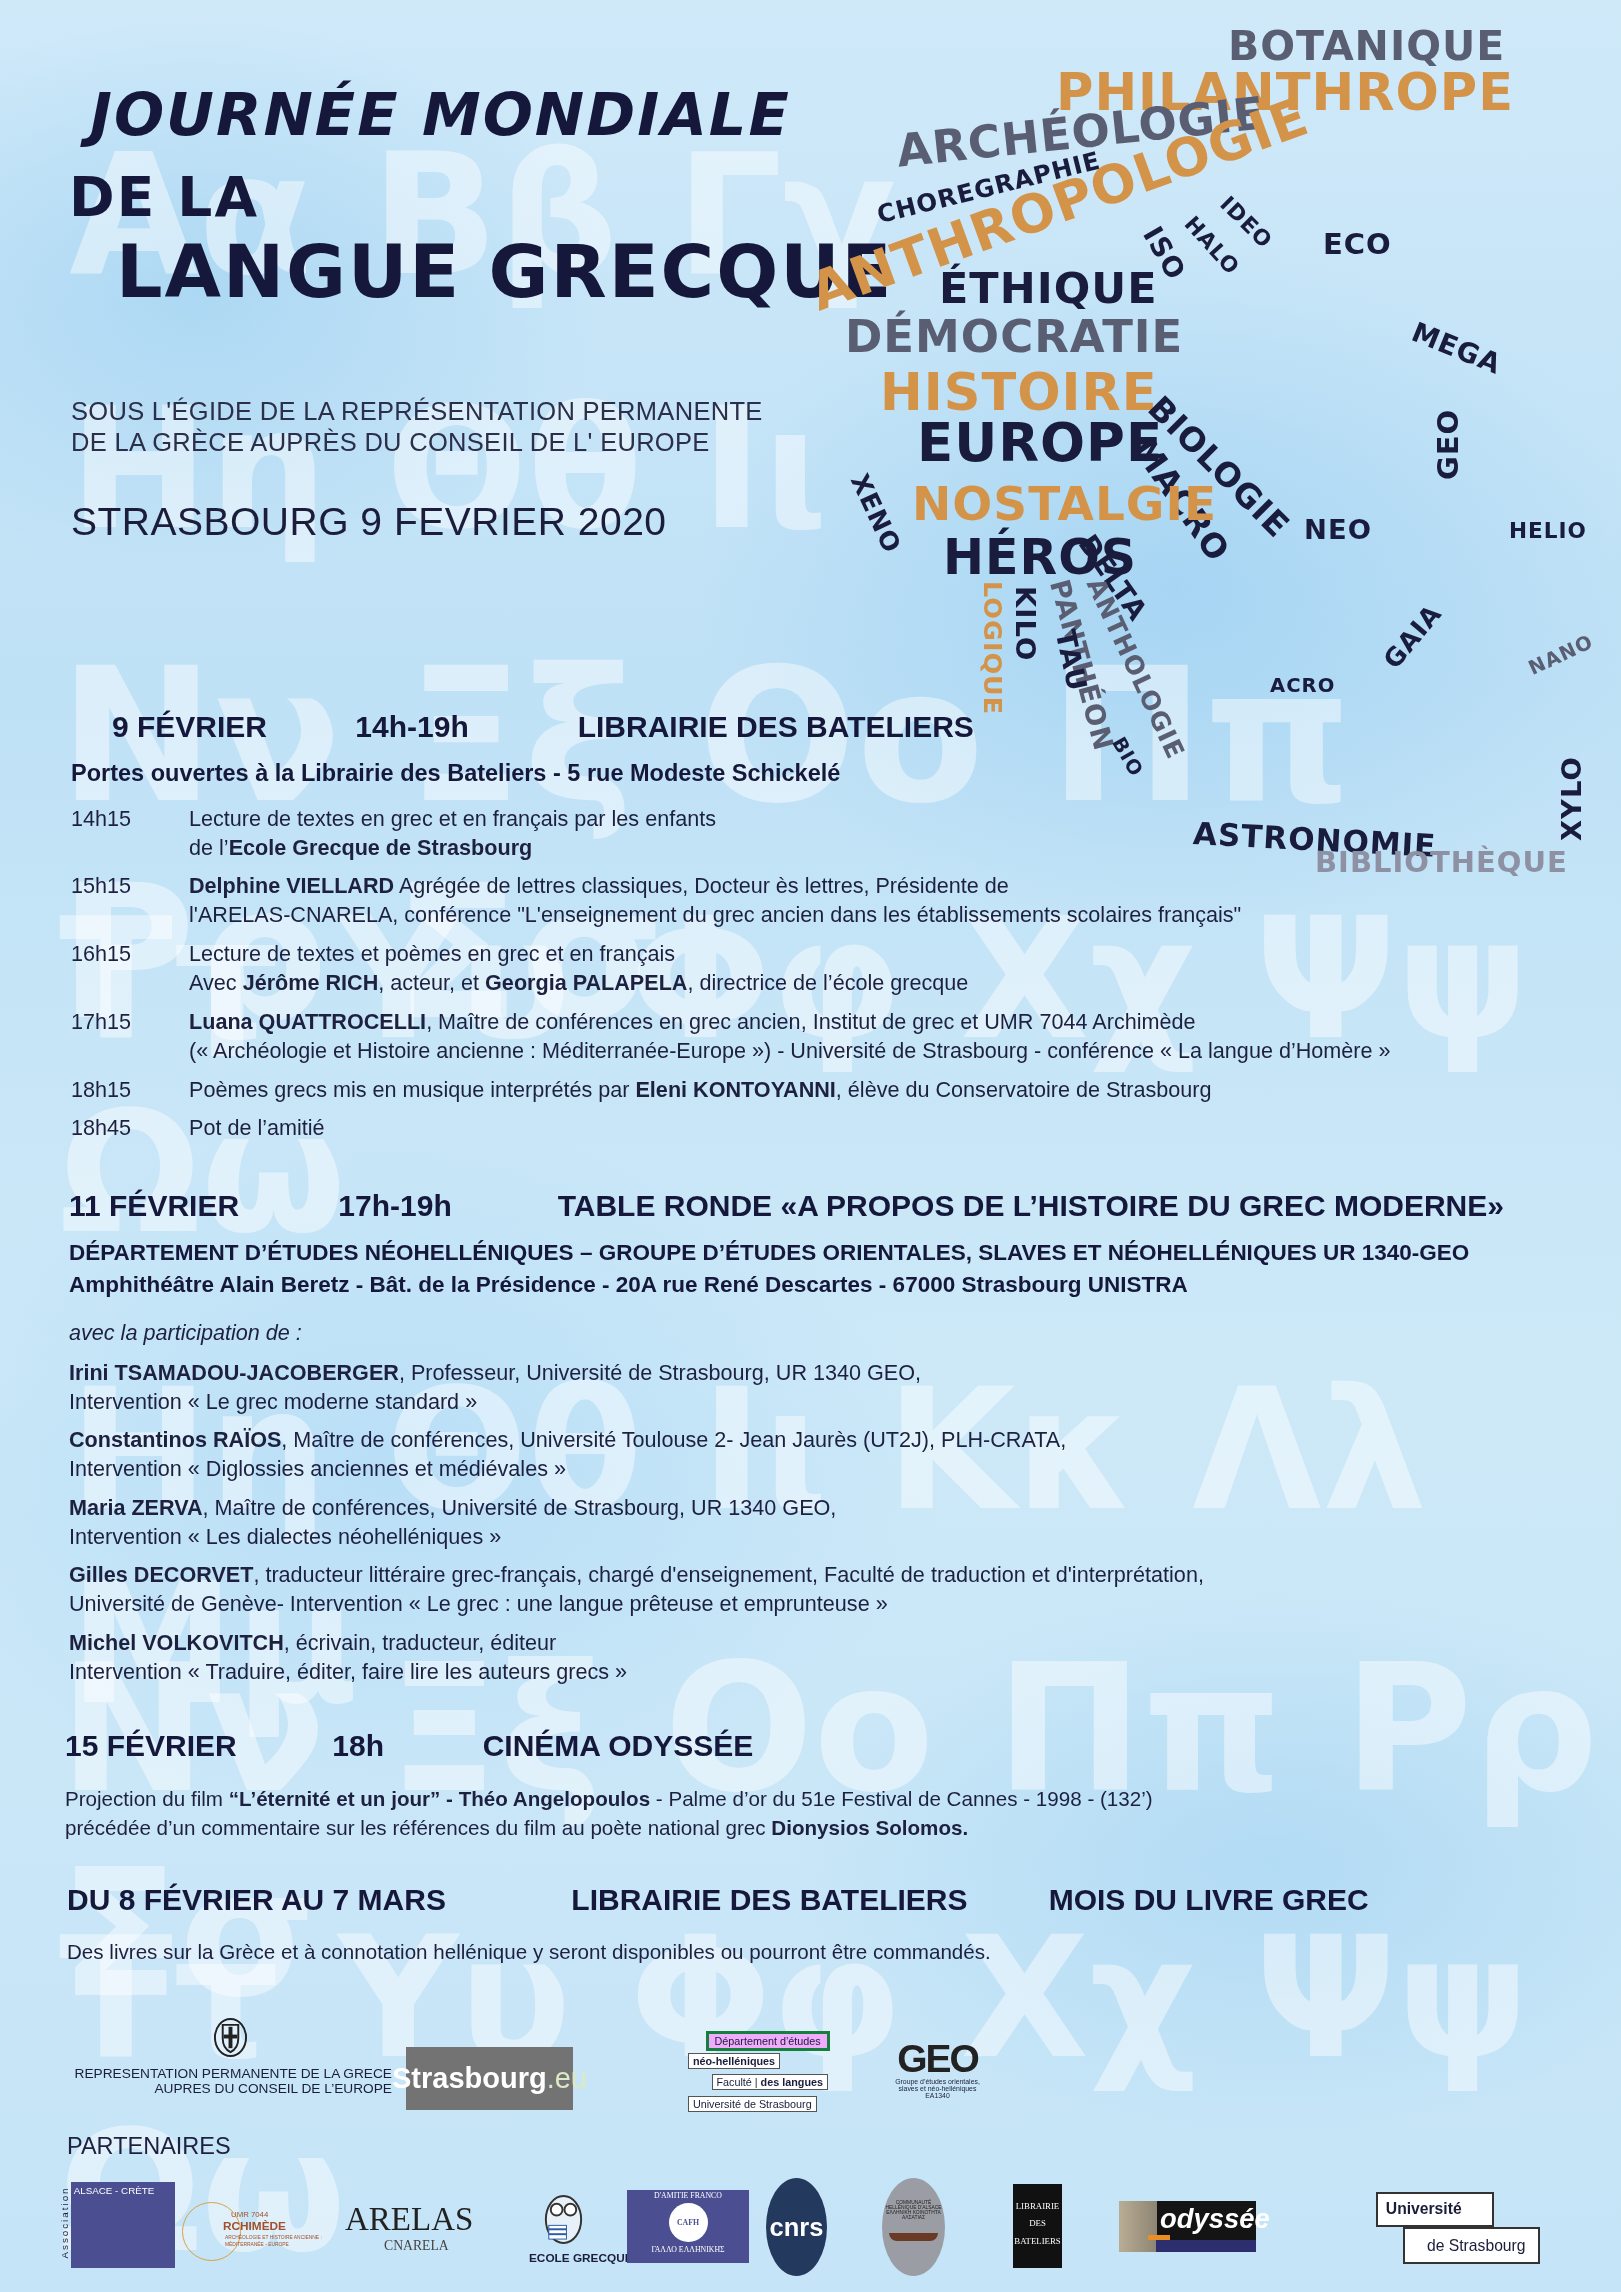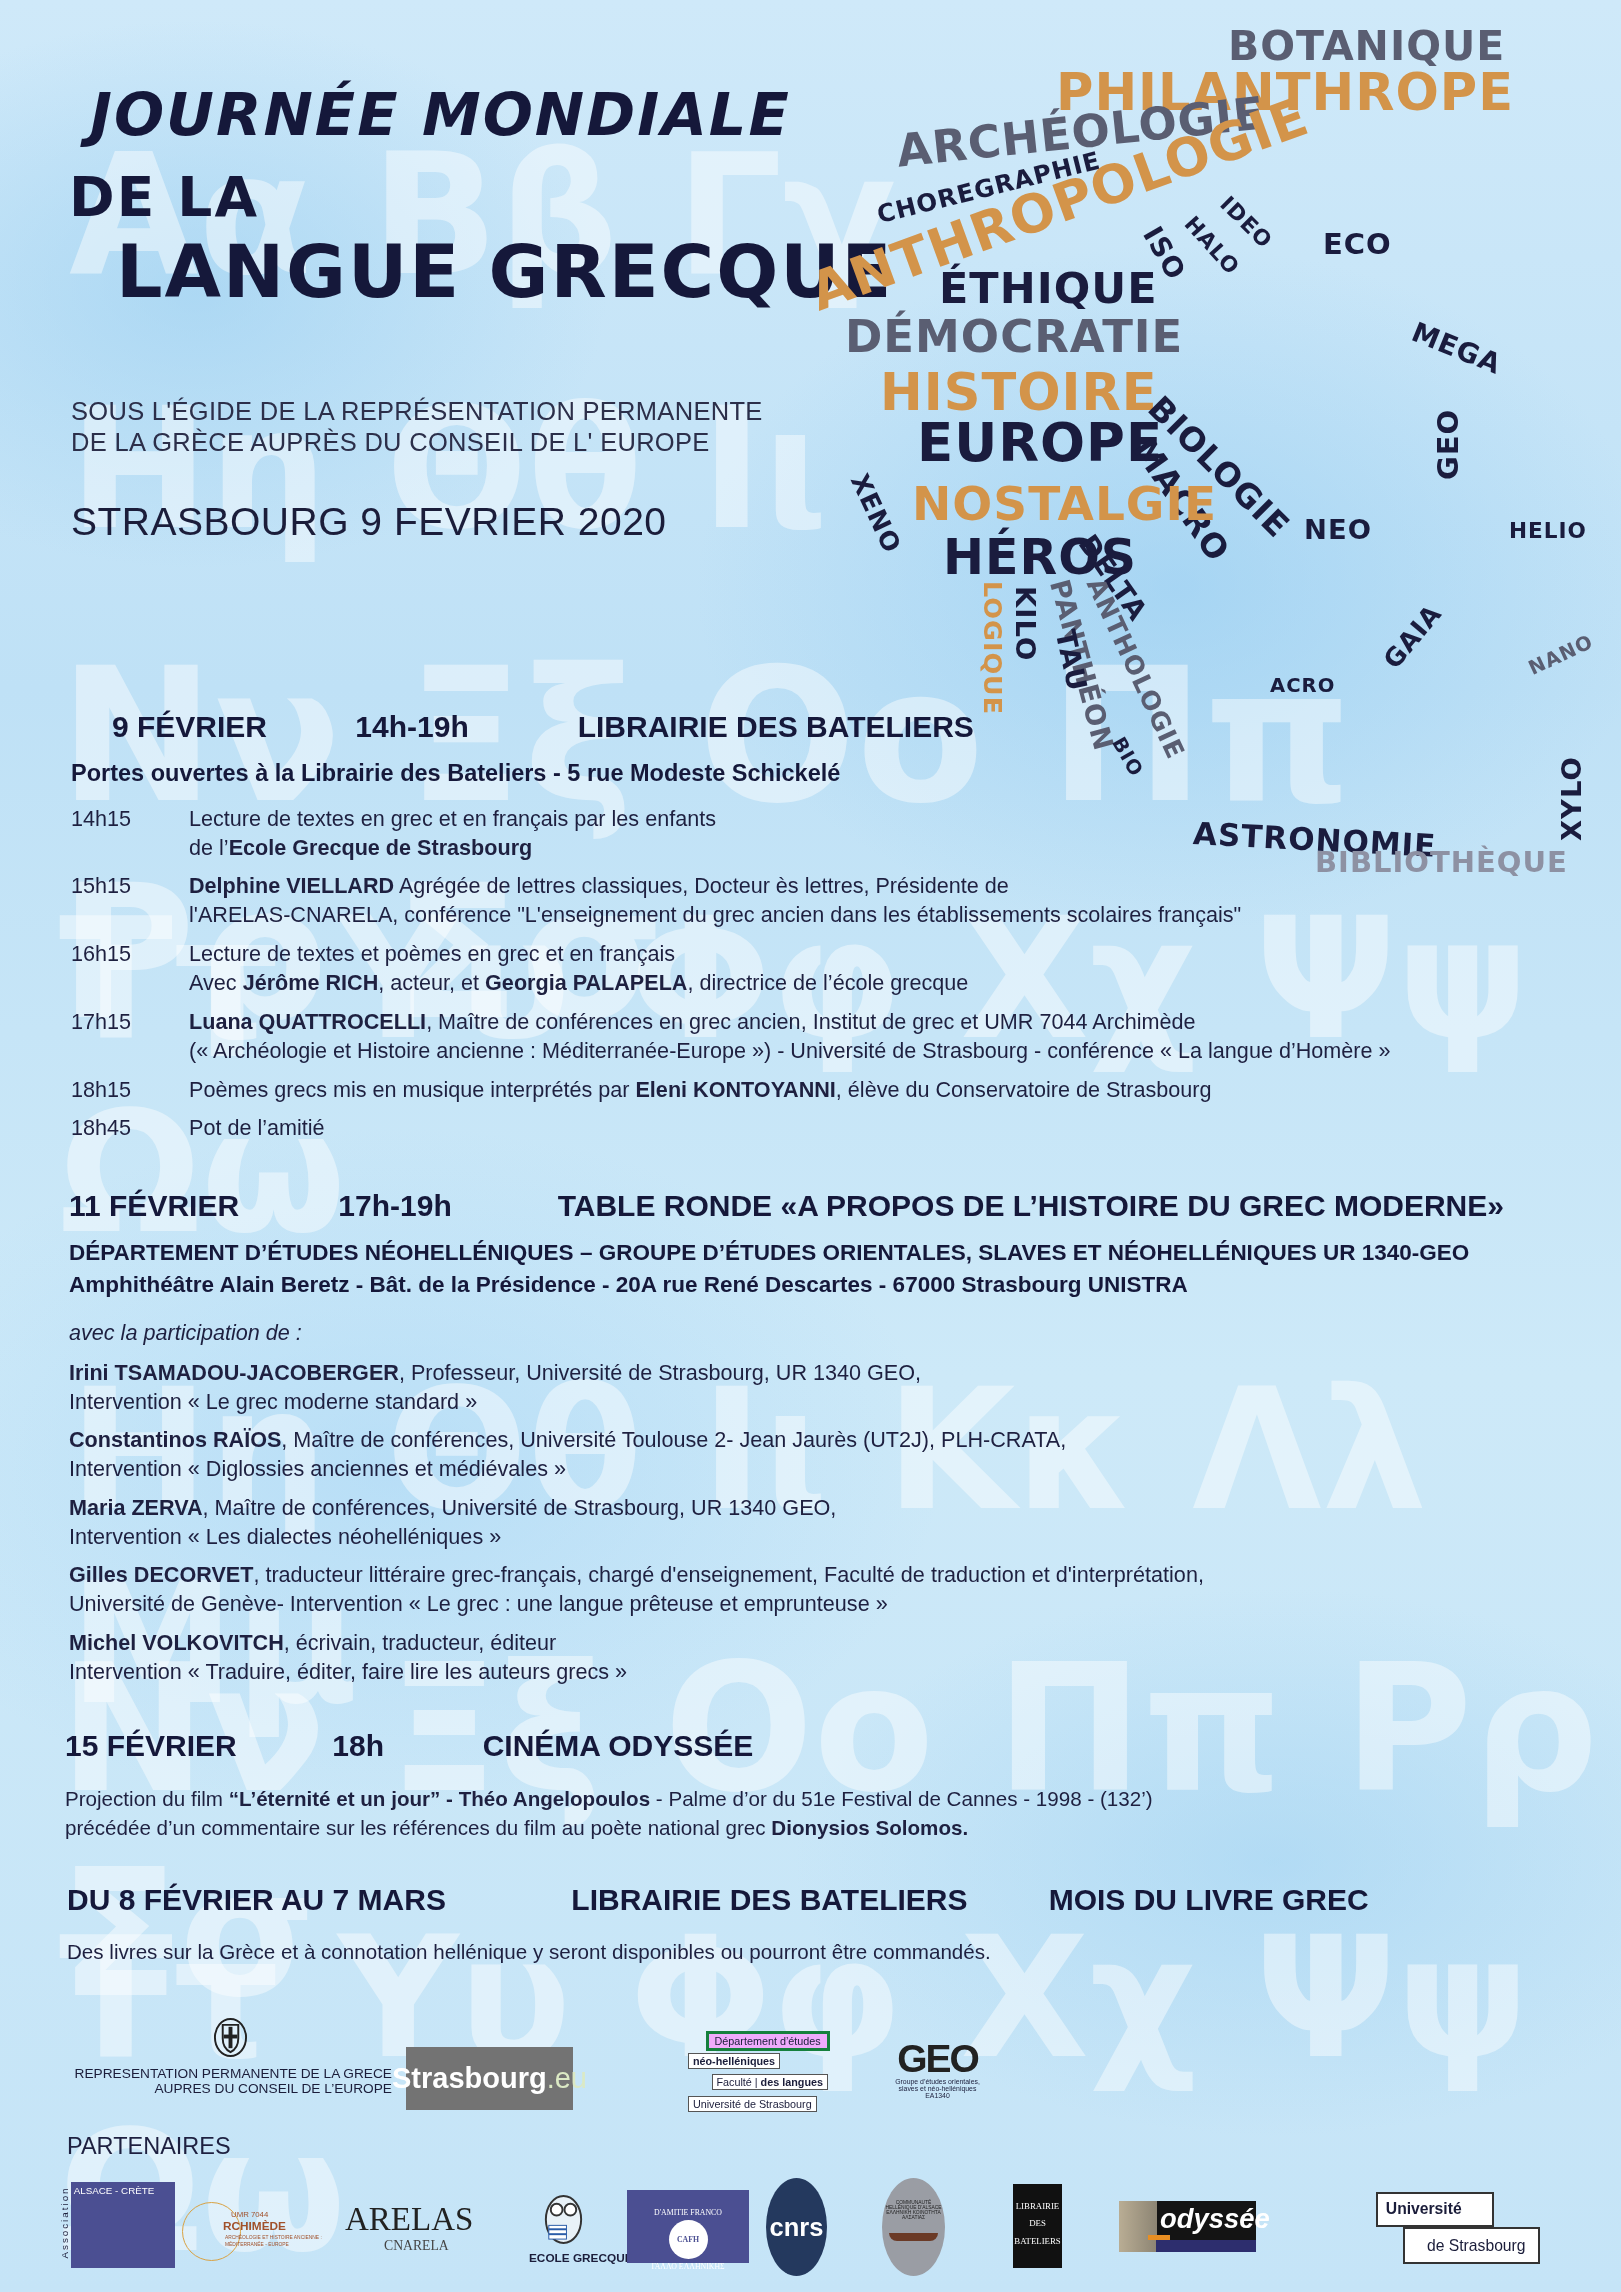--- a/index.html
+++ b/index.html
@@ -258,21 +258,21 @@
       <circle cx="18" cy="20" r="6" fill="#fff" stroke="#333" stroke-width="2"></circle>
       <circle cx="32" cy="20" r="6" fill="#fff" stroke="#333" stroke-width="2"></circle>
       <rect x="10" y="36" width="18" height="14" fill="#fff" stroke="#2a5ca8" stroke-width="1"></rect>
       <rect x="10" y="39" width="18" height="2" fill="#2a5ca8"></rect>
       <rect x="10" y="44" width="18" height="2" fill="#2a5ca8"></rect>
     </svg>
     <div style="font-size:11.8px;font-weight:bold;white-space:nowrap;">ECOLE GRECQUE</div>
   </div>
 
   <div class="logo" style="left:627px;top:2190px;width:122px;height:73px;background:#4b4f92;color:#fff;text-align:center;font-size:7.8px;font-family:'Liberation Serif',serif;">
-    <div style="padding-top:18px;">D'AMITIE FRANCO</div>
+    <div style="padding-top:1px;">D'AMITIE FRANCO</div>
     <div style="width:39px;height:39px;border-radius:50%;background:#fff;margin:2.9px auto;color:#4b4f92;line-height:39px;font-weight:bold;"><span>CAFH</span></div>
     <div>ΓΑΛΛΟ ΕΛΛΗΝΙΚΗΣ</div>
   </div>
 
   <div class="logo" style="left:766px;top:2178px;width:61px;height:98px;border-radius:50%;background:#24395e;color:#fff;display:flex;align-items:center;justify-content:center;font-size:25.5px;font-weight:bold;">
     <span>cnrs</span>
   </div>
 
   <div class="logo" style="left:882px;top:2178px;width:63px;height:98px;border-radius:50%;background:#9a9da4;color:#222;font-size:4.9px;text-align:center;padding-top:21.6px;overflow:hidden;">
     <div>COMMUNAUTÉ HELLÉNIQUE D'ALSACE</div>

